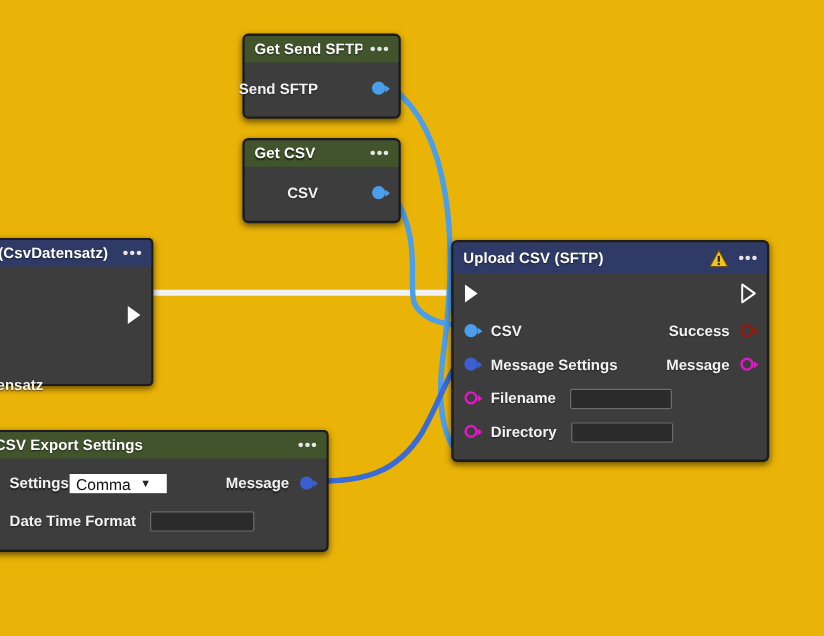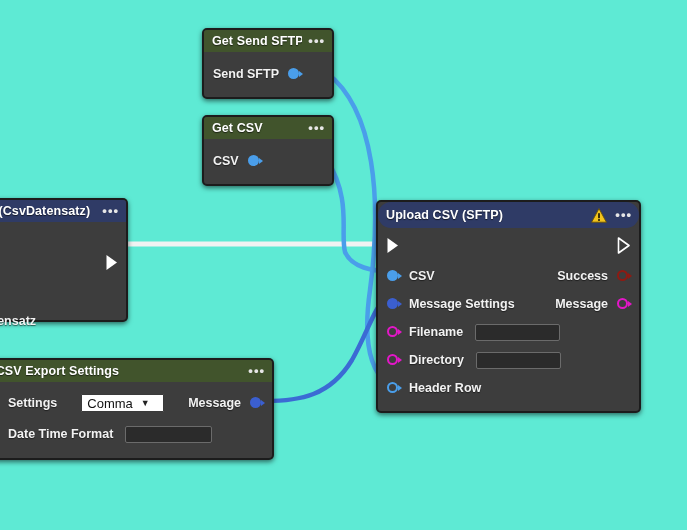--- a/index.html
+++ b/index.html
@@ -14,21 +14,21 @@
     overflow: hidden;
     position: relative;
     font-family: "Liberation Sans", sans-serif;
     -webkit-font-smoothing: antialiased;
   }
   #canvas {
     position: absolute;
     left: 0; top: 0;
     width: 687px;
     height: 530px;
-    background: #5eead4;
+    background: #eab308;
     overflow: hidden;
   }
   #wire-layer {
     position: absolute;
     left: 0; top: 0;
     width: 687px;
     height: 530px;
     pointer-events: none;
     z-index: 5;
   }
@@ -45,21 +45,21 @@
     display: flex;
     align-items: center;
     height: 22px;
     padding: 0 7px 0 8px;
     border-top-left-radius: 3px;
     border-top-right-radius: 3px;
     box-sizing: border-box;
     position: relative;
   }
   .node-header.green { background: #41542c; }
-  .node-header.blue  { background: #2f3b66; border-radius: 13px; }
+  .node-header.blue  { background: #2f3b66; }
   .node-title {
     color: #ffffff;
     font-size: 12.5px;
     font-weight: bold;
     white-space: nowrap;
     letter-spacing: 0.1px;
     flex: 1 1 auto;
     overflow: hidden;
     text-shadow: 0 1px 1px rgba(0,0,0,0.6);
   }
@@ -92,21 +92,21 @@
     padding: 0 8px;
     box-sizing: border-box;
   }
   .pin-row {
     display: flex;
     align-items: center;
     height: 28px;
     padding: 0 9px;
     box-sizing: border-box;
   }
-  .pin-row.out { justify-content: flex-start; }
+  .pin-row.out { justify-content: flex-end; gap: 36px; }
   .pin-label {
     color: #f2f2f2;
     font-size: 12.5px;
     font-weight: bold;
     white-space: nowrap;
     text-shadow: 0 1px 1px rgba(0,0,0,0.5);
   }
   .pin {
     width: 13px;
     height: 13px;
@@ -144,21 +144,21 @@
     height: 17px;
     border-radius: 2px;
     margin-left: 12px;
     box-sizing: border-box;
   }
   .select-box {
     background: #ffffff;
     border: 1px solid #3a3a3a;
     height: 18px;
     border-radius: 1px;
-    margin-left: 24px;
+    margin-left: 0;
     color: #111;
     font-size: 13px;
     font-family: "Liberation Sans", sans-serif;
     display: flex;
     align-items: center;
     padding: 0 14px 0 5px;
     box-sizing: border-box;
     justify-content: space-between;
   }
   .select-caret {
@@ -329,24 +329,17 @@
       <div class="pin-row">
         <span class="pin left" style="color:#e317c8;">
           <span class="circ" style="background:transparent; border:2.2px solid #e317c8;"></span>
           <span class="nub"></span>
         </span>
         <span class="pin-label">Directory</span>
         <input class="input-box" type="text" style="width: 85px;" value="">
       </div>
 
 
-      <div class="pin-row">
-        <span class="pin left" style="color:#4a9eea;">
-          <span class="circ" style="background:transparent; border:2.2px solid #4a9eea;"></span>
-          <span class="nub"></span>
-        </span>
-        <span class="pin-label">Header Row</span>
-      </div>
 
     </div>
   </div>
 
 </div>
 
 </body></html>

